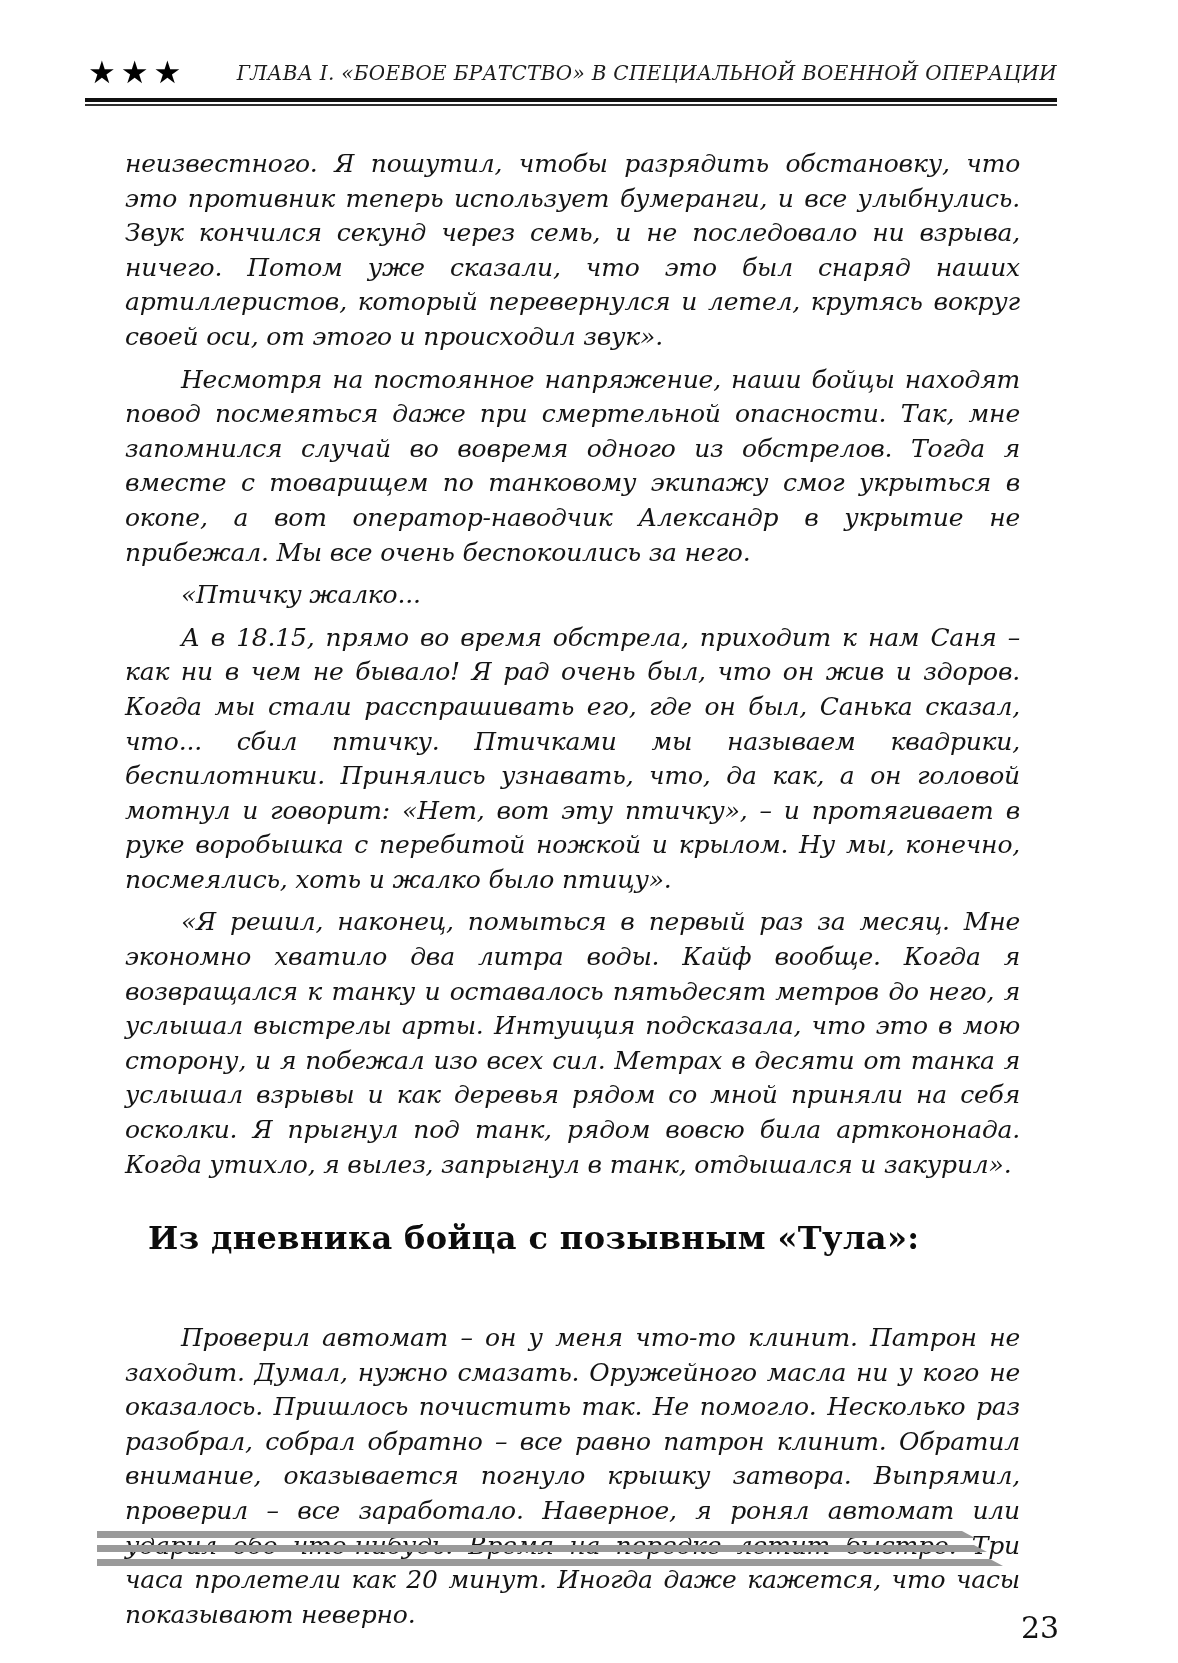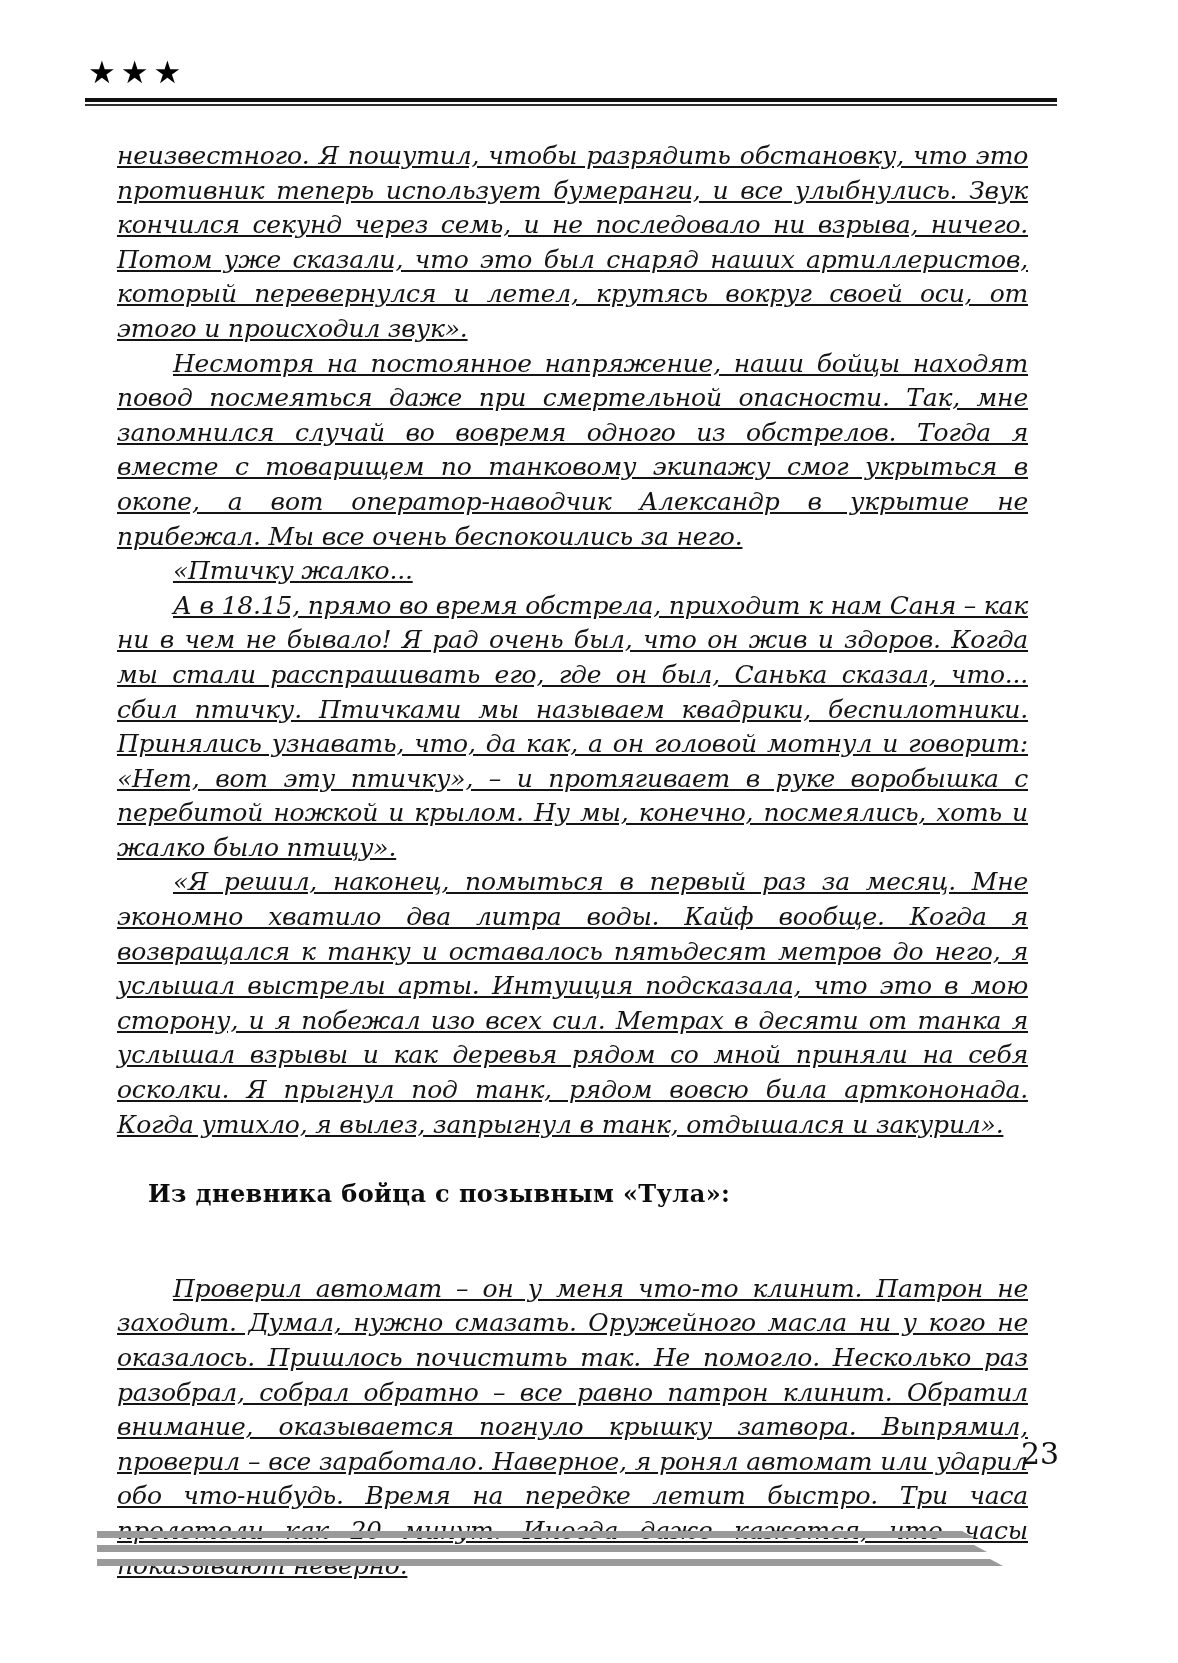--- a/index.html
+++ b/index.html
@@ -53,27 +53,27 @@
     position: absolute;
     top: 139px;
     left: 117px;
     width: 911px;
     font-style: italic;
     font-size: 25px;
     line-height: 34.6px;
     text-align: justify;
     letter-spacing: -0.2px;
   }
-  .text-block p { margin: 0; text-indent: 56px; text-decoration: underline; }
+  .text-block p { margin: 8px; text-indent: 56px; }
   .text-block p.no-indent { text-indent: 0; }
 
   .section-heading {
     font-style: normal;
     font-weight: bold;
-    font-size: 24px;
+    font-size: 32px;
     line-height: 1.15;
     letter-spacing: 0.4px;
     text-align: left;
     text-indent: 0;
     margin: 38px 0 64px 31px;
     color: #0d0d0d;
   }
 
   
   .footer-stripes {
@@ -86,35 +86,36 @@
     background: #9a9a9a;
     margin-bottom: 7px;
     clip-path: polygon(0 0, calc(100% - 13px) 0, 100% 100%, 0 100%);
   }
   .stripe.s1 { width: 878px; }
   .stripe.s2 { width: 890px; }
   .stripe.s3 { width: 906px; }
   .page-number {
     position: absolute;
     left: 1021px;
-    top: 1436px;
+    top: 1610px;
     width: 60px;
     font-size: 30px;
     line-height: 1.2;
     color: #111;
     text-align: left;
   }
 </style>
 </head>
 <body>
 
 <div class="page">
 
   <div class="running-head">
     <span class="stars">★★★</span>
+    <span class="chapter-title">ГЛАВА I. «БОЕВОЕ БРАТСТВО» В СПЕЦИАЛЬНОЙ ВОЕННОЙ ОПЕРАЦИИ</span>
   </div>
   <div class="header-rule"></div>
 
   <div class="text-block">
     <p class="no-indent">неизвестного. Я пошутил, чтобы разрядить обстановку, что это противник теперь использует бумеранги, и все улыбнулись. Звук кончился секунд через семь, и не последовало ни взрыва, ничего. Потом уже сказали, что это был снаряд наших артиллеристов, который перевернулся и летел, крутясь вокруг своей оси, от этого и происходил звук».</p>
     <p>Несмотря на постоянное напряжение, наши бойцы находят повод посмеяться даже при смертельной опасности. Так, мне запомнился случай во вовремя одного из обстрелов. Тогда я вместе с товарищем по танковому экипажу смог укрыться в окопе, а вот оператор-наводчик Александр в укрытие не прибежал. Мы все очень беспокоились за него.</p>
     <p>«Птичку жалко...</p>
     <p>А в 18.15, прямо во время обстрела, приходит к нам Саня – как ни в чем не бывало! Я рад очень был, что он жив и здоров. Когда мы стали расспрашивать его, где он был, Санька сказал, что... сбил птичку. Птичками мы называем квадрики, беспилотники. Принялись узнавать, что, да как, а он головой мотнул и говорит: «Нет, вот эту птичку», – и протягивает в руке воробышка с перебитой ножкой и крылом. Ну мы, конечно, посмеялись, хоть и жалко было птицу».</p>
     <p>«Я решил, наконец, помыться в первый раз за месяц. Мне экономно хватило два литра воды. Кайф вообще. Когда я возвращался к танку и оставалось пятьдесят метров до него, я услышал выстрелы арты. Интуиция подсказала, что это в мою сторону, и я побежал изо всех сил. Метрах в десяти от танка я услышал взрывы и как деревья рядом со мной приняли на себя осколки. Я прыгнул под танк, рядом вовсю била арткононада. Когда утихло, я вылез, запрыгнул в танк, отдышался и закурил».</p>
 

